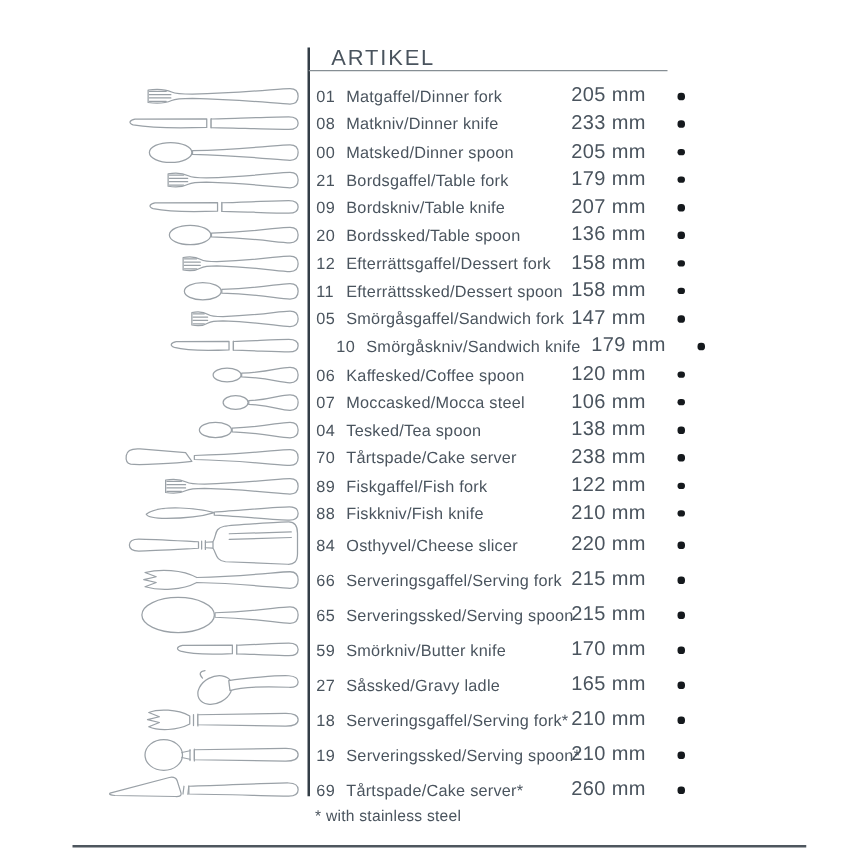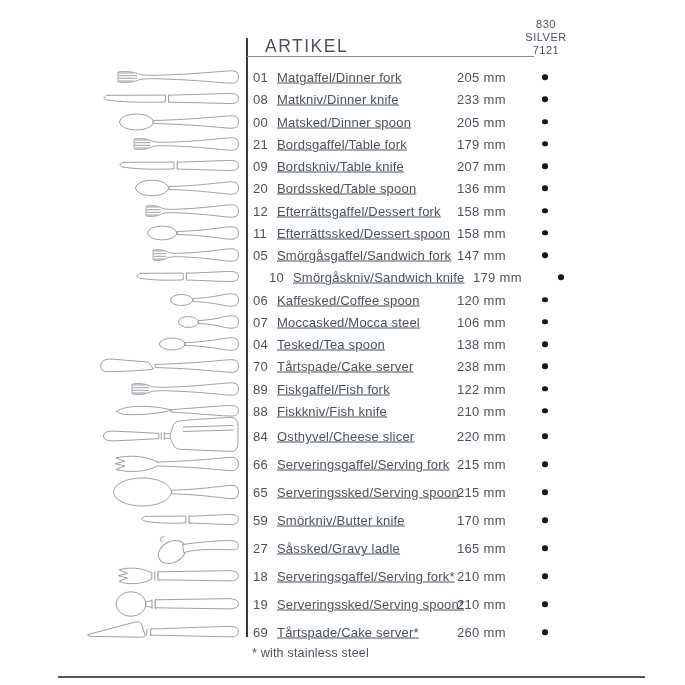--- a/index.html
+++ b/index.html
@@ -8,22 +8,22 @@
     font-family:"Liberation Sans",sans-serif;color:var(--text,#4a545e);
     overflow:hidden;
   }
   .divider{position:absolute;left:246px;top:38px;width:1.5px;height:599px;background:var(--divider,#333d46);}
   .title{position:absolute;left:265px;top:36px;font-size:17.5px;letter-spacing:1.5px;}
   .title-rule{position:absolute;left:247px;top:56px;width:287px;height:1px;background:#868e94;}
   .avail-header{position:absolute;left:509px;top:18px;width:74px;text-align:center;font-size:11px;line-height:13px;letter-spacing:.5px;}
   .rows{position:absolute;left:246px;top:66px;width:439px;}
   .row{position:relative;}
   .row .code{position:absolute;left:7px;top:50%;transform:translateY(-50%);font-size:13px;letter-spacing:.3px;}
-  .row .nm{position:absolute;left:31px;top:50%;transform:translateY(-50%);font-size:13px;letter-spacing:.2px;white-space:nowrap;text-decoration:underline;}
-  .row .sz{position:absolute;left:211px;top:50%;transform:translateY(-50%);font-size:13px;letter-spacing:.3px;}
+  .row .nm{position:absolute;left:31px;top:50%;transform:translateY(-50%);font-size:13px;letter-spacing:.2px;white-space:nowrap;}
+  .row .sz{position:absolute;left:211px;top:50%;transform:translateY(-50%);font-size:16px;letter-spacing:.3px;}
   .row .dot{position:absolute;left:296px;top:50%;transform:translateY(-50%);width:5.5px;height:5.5px;border-radius:50%;background:var(--dot,#15191d);}
   .art-col{position:absolute;left:0;top:66px;width:246px;}
   .art-row{position:relative;}
   .art-row svg{position:absolute;right:6px;top:50%;transform:translateY(-50%);overflow:visible;display:block;}
   .footnote{position:absolute;left:252px;top:646px;font-size:12.5px;letter-spacing:.2px;}
   .bottom-rule{position:absolute;left:58px;top:676px;width:587px;height:2px;background:var(--rule,#4e565e);}
 </style>
 </head>
 <body>
 
@@ -229,25 +229,20 @@
             <path d="M 4 17.5 L 51.480000000000004 5 Q 56.160000000000004 4 57.720000000000006 7.5 L 60.84 17.5 Q 61.620000000000005 20.5 56.160000000000004 20.2 L 8 19.4 Q 2.5 19 4 17.5 Z"></path>
             <path d="M 63.18000000000001 12 L 62.400000000000006 18.2 M 67.08000000000001 11.8 L 66.30000000000001 18.4" fill="none"></path>
             <path d="M 67.08000000000001 12 C 96.72 11.2 138 9.2 147 9.4 Q 154.5 9.6 154.5 14.7 Q 154.5 19.8 147 19.8 C 138 19.9 96.72 18.5 67.08000000000001 18.2 Z"></path>
           </g>
         </svg>
       </div>
     </div>
   <div class="divider"></div>
   <div class="title">ARTIKEL</div>
   <div class="title-rule"></div>
-  <div class="avail-header">
-    <div>830</div>
-    <div>SILVER</div>
-    <div>7121</div>
-  </div>
   <div class="rows" id="rowsCol">
       <div class="row" style="height: 22.25px;">
         <span class="code">01</span>
         <span class="nm">Matgaffel/Dinner fork</span>
         <span class="sz">205 mm</span>
         <span class="dot"></span>
       </div>
       <div class="row" style="height: 22.25px;">
         <span class="code">08</span>
         <span class="nm">Matkniv/Dinner knife</span>

